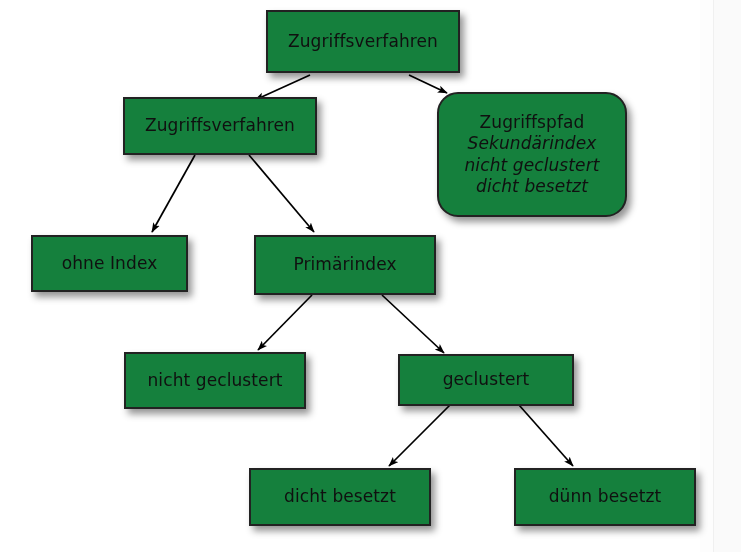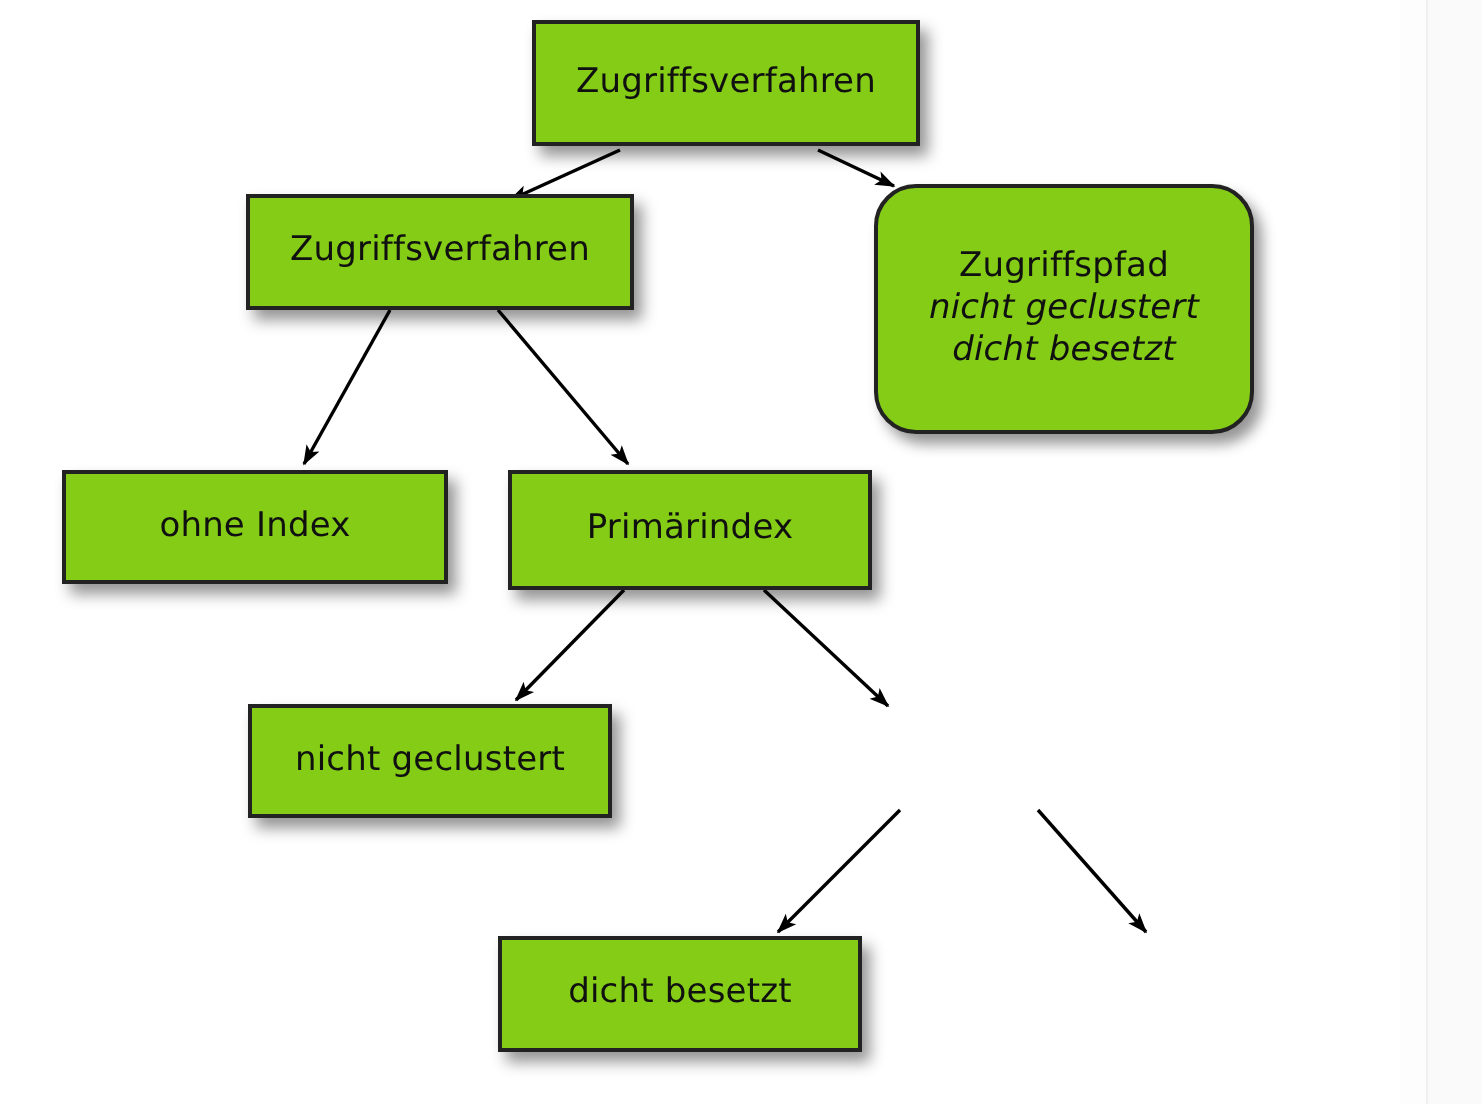--- a/index.html
+++ b/index.html
@@ -39,21 +39,21 @@
     left: 0;
     top: 0;
     width: 741px;
     height: 552px;
     pointer-events: none;
   }
 
   .node {
     position: absolute;
     box-sizing: border-box;
-    background: #84cc16;
+    background: #15803d;
     border: 2px solid #222222;
     box-shadow: 4px 5px 7px rgba(0,0,0,0.42);
     display: flex;
     align-items: center;
     justify-content: center;
     text-align: center;
     color: #101010;
     font-size: 17px;
     letter-spacing: 0.1px;
     line-height: 1.25;
@@ -111,44 +111,55 @@
 
   <div class="node" style="left:123px; top:97px; width:194px; height:58px;">
     <span class="lines">
       <span class="line">Zugriffsverfahren</span>
     </span>
   </div>
 
   <div class="node" style="left:437px; top:92px; width:190px; height:125px;border-radius:21px;">
     <span class="lines">
       <span class="line">Zugriffspfad</span>
+      <span class="line italic">Sekundärindex</span>
       <span class="line italic">nicht geclustert</span>
       <span class="line italic">dicht besetzt</span>
     </span>
   </div>
 
-  <div class="node" style="left:31px; top:235px; width:193px; height:57px;">
+  <div class="node" style="left:31px; top:235px; width:157px; height:57px;">
     <span class="lines">
       <span class="line">ohne Index</span>
     </span>
   </div>
 
   <div class="node" style="left:254px; top:235px; width:182px; height:60px;">
     <span class="lines">
       <span class="line">Primärindex</span>
     </span>
   </div>
 
   <div class="node" style="left:124px; top:352px; width:182px; height:57px;">
     <span class="lines">
       <span class="line">nicht geclustert</span>
     </span>
   </div>
 
+  <div class="node" style="left:398px; top:354px; width:176px; height:52px;">
+    <span class="lines">
+      <span class="line">geclustert</span>
+    </span>
+  </div>
 
   <div class="node" style="left:249px; top:468px; width:182px; height:58px;">
     <span class="lines">
       <span class="line">dicht besetzt</span>
     </span>
   </div>
 
+  <div class="node" style="left:514px; top:468px; width:182px; height:58px;">
+    <span class="lines">
+      <span class="line">dünn besetzt</span>
+    </span>
+  </div>
 
 </div>
 
 </body></html>

